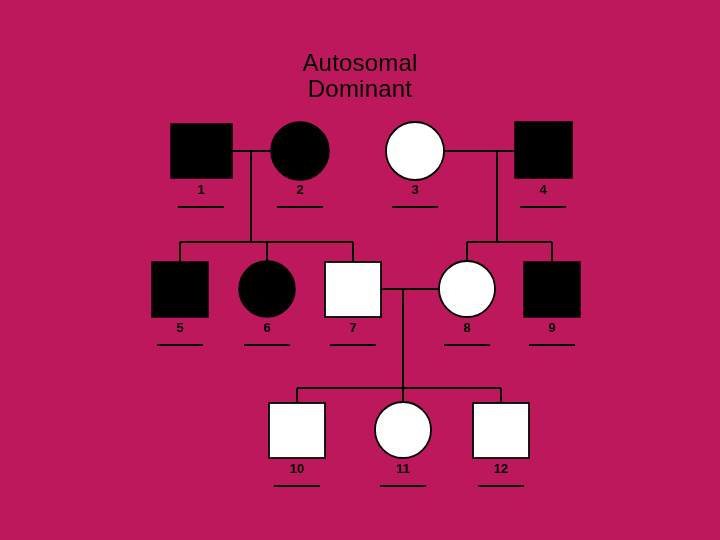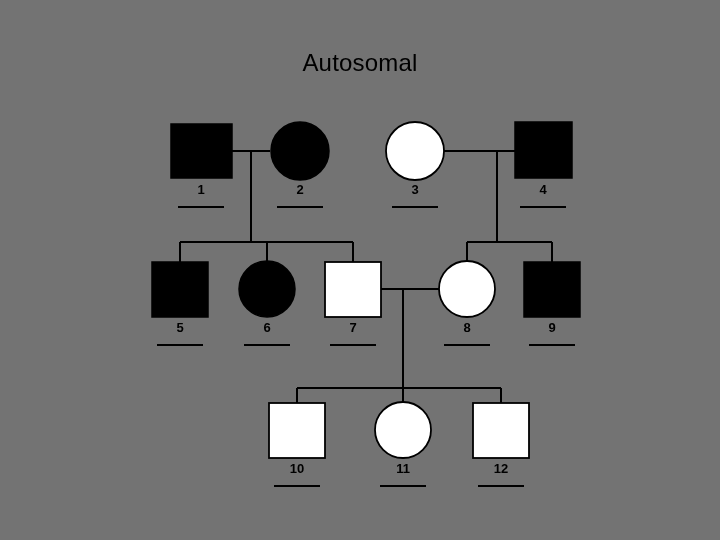--- a/index.html
+++ b/index.html
@@ -5,21 +5,21 @@
 <style>
   html, body {
     margin: 0;
     padding: 0;
     background: #ffffff;
   }
   #stage {
     position: relative;
     width: 720px;
     height: 540px;
-    background: #737373;
+    background: #be185d;
     overflow: hidden;
     font-family: "Liberation Sans", sans-serif;
   }
   #title {
     position: absolute;
     left: 0;
     top: 50px;
     width: 720px;
     text-align: center;
     color: #000000;
@@ -67,20 +67,21 @@
     shape-rendering: crispEdges;
   }
 </style>
 </head>
 <body>
 
 <div id="stage">
 
   <div id="title">
     <span class="t-line">Autosomal</span>
+    <span class="t-line">Dominant</span>
   </div>
 
   <svg id="pedigree" viewBox="0 0 720 540">
 
     <g>
       <path class="conn" d="M232 151 L270 151"></path>
       <path class="conn" d="M251 151 L251 242"></path>
     </g>
 
     <g>

